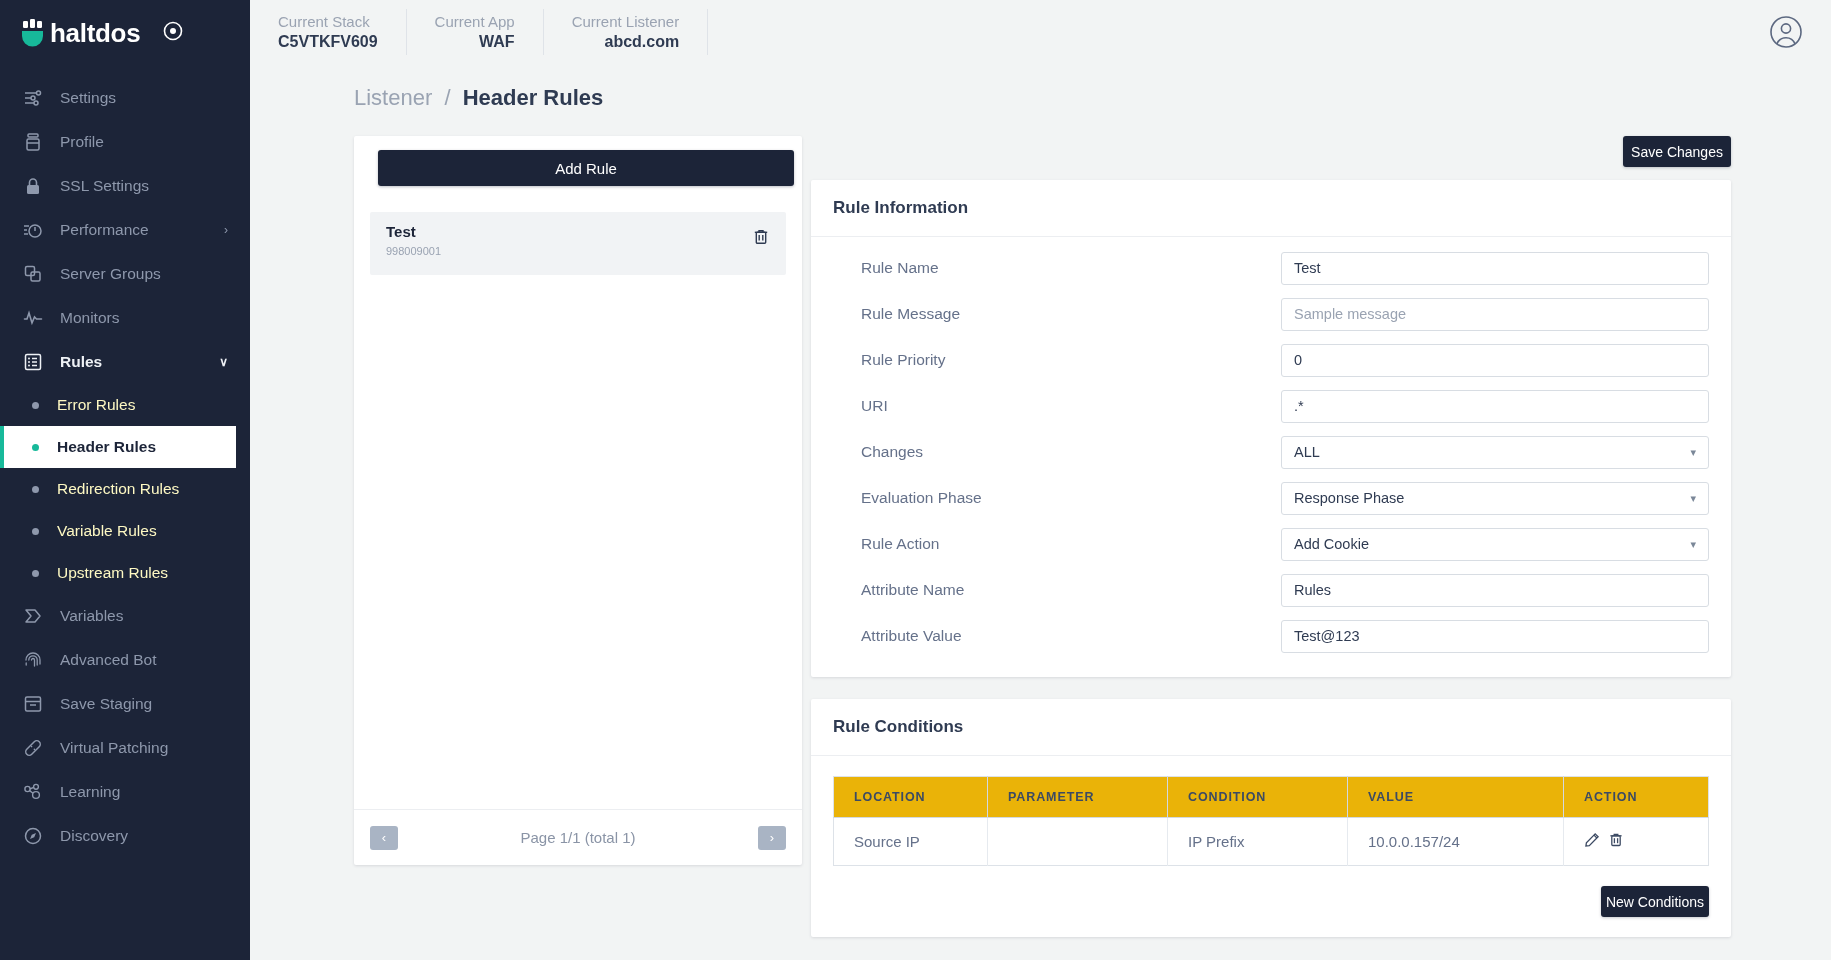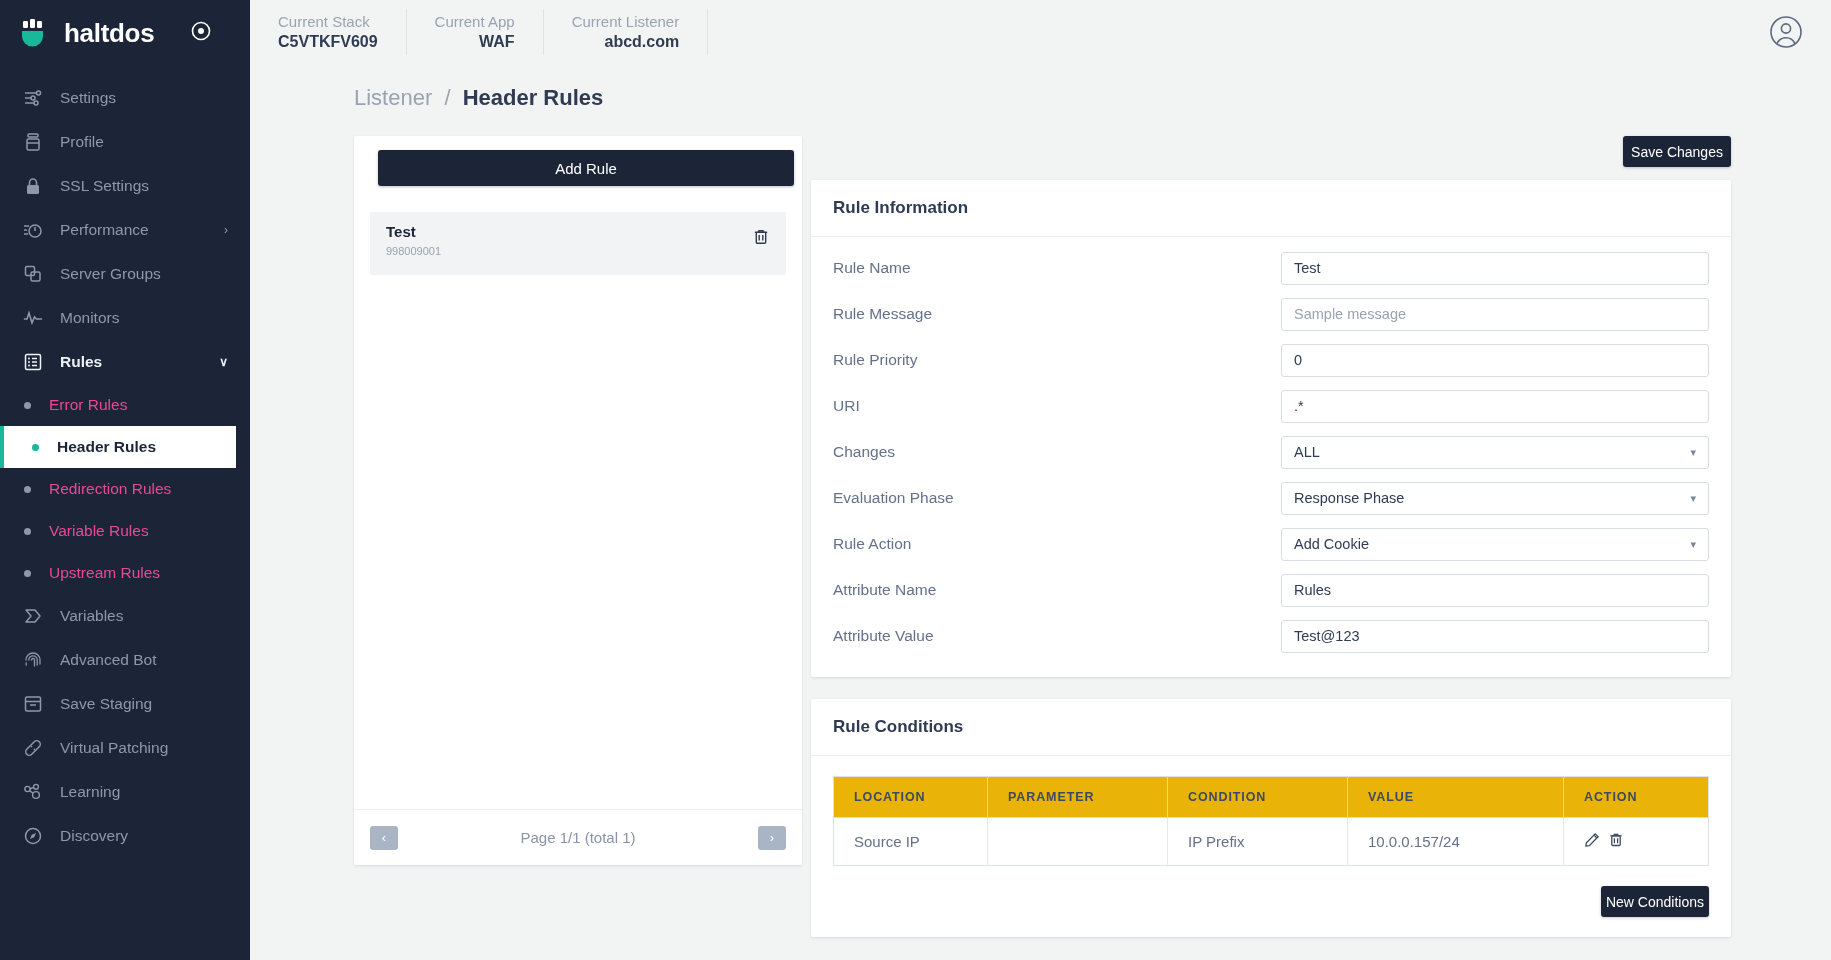--- a/index.html
+++ b/index.html
@@ -8,39 +8,39 @@
     font-family: "Liberation Sans", sans-serif;
     background: #f2f4f4; overflow: hidden;
   }
 
   
   #sidebar {
     position: absolute; left: 0; top: 0; width: 250px; height: 960px;
     background: #1c2438; overflow: hidden;
   }
   .brand {
-    height: 66px; display: flex; align-items: center; padding-left: 18px; gap: 14px;
+    height: 66px; display: flex; align-items: center; padding-left: 18px; 
   }
   .brand-logo { width: 32px; height: 32px; position: relative; flex: none; }
   .brand-name { color: #fff; font-size: 26px; font-weight: bold; letter-spacing: -.3px; }
   .brand-target { margin-left: 22px; }
 
   .nav { margin-top: 10px; }
   .nav-item {
     height: 44px; display: flex; align-items: center; gap: 16px;
     padding-left: 22px; color: #8e98ac; font-size: 15.5px; position: relative;
     cursor: pointer;
   }
   .nav-item .ico { width: 22px; height: 22px; flex: none; display:flex; align-items:center; justify-content:center; }
   .nav-item.parent-open { color: #eef1f5; font-weight: bold; }
   .nav-item .chev { position: absolute; right: 22px; font-size: 12px; }
 
   .sub-item {
     height: 42px; display: flex; align-items: center; gap: 18px;
-    padding-left: 20px; color: #ec4899; font-size: 15.5px; cursor: pointer;
+    padding-left: 28px; color: #fef9c3; font-size: 15.5px; cursor: pointer;
     position: relative;
   }
   .sub-item .dot {
     width: 7px; height: 7px; border-radius: 50%; background: #8e98ac; flex: none;
     margin-left: 4px;
   }
   .sub-item.active {
     background: #fff; color: #1c2438; font-weight: bold;
     border-left: 4px solid #17b99a; padding-left: 24px;
     width: 236px;
@@ -113,21 +113,21 @@
 
   .card {
     background: #fff; border-radius: 2px; box-shadow: 0 1px 3px rgba(30,40,60,.13);
   }
   .card-title {
     font-size: 17px; color: #2f3b52; font-weight: bold;
     padding: 18px 22px; border-bottom: 1px solid #eceef1;
   }
   .form { padding: 8px 0 18px; }
   .frow { display: flex; align-items: center; height: 46px; padding: 0 22px; }
-  .flabel { color: #65718a; font-size: 15.5px; flex: 1; }
+  .flabel { color: #65718a; font-size: 15.5px; flex: 1; margin-left: 28px; }
   .fctrl {
     width: 428px; height: 33px; border: 1px solid #d8dde3; border-radius: 3px;
     color: #2f3b52; font-size: 14.5px; padding: 0 12px; font-family: inherit;
     background: #fff; display: flex; align-items: center; position: relative;
   }
   .fctrl.ph { color: #9aa3b2; }
   .sel-chev { position: absolute; right: 12px; color: #7b8798; font-size: 11px; }
 
   
   .cond-card { margin-top: 22px; }

